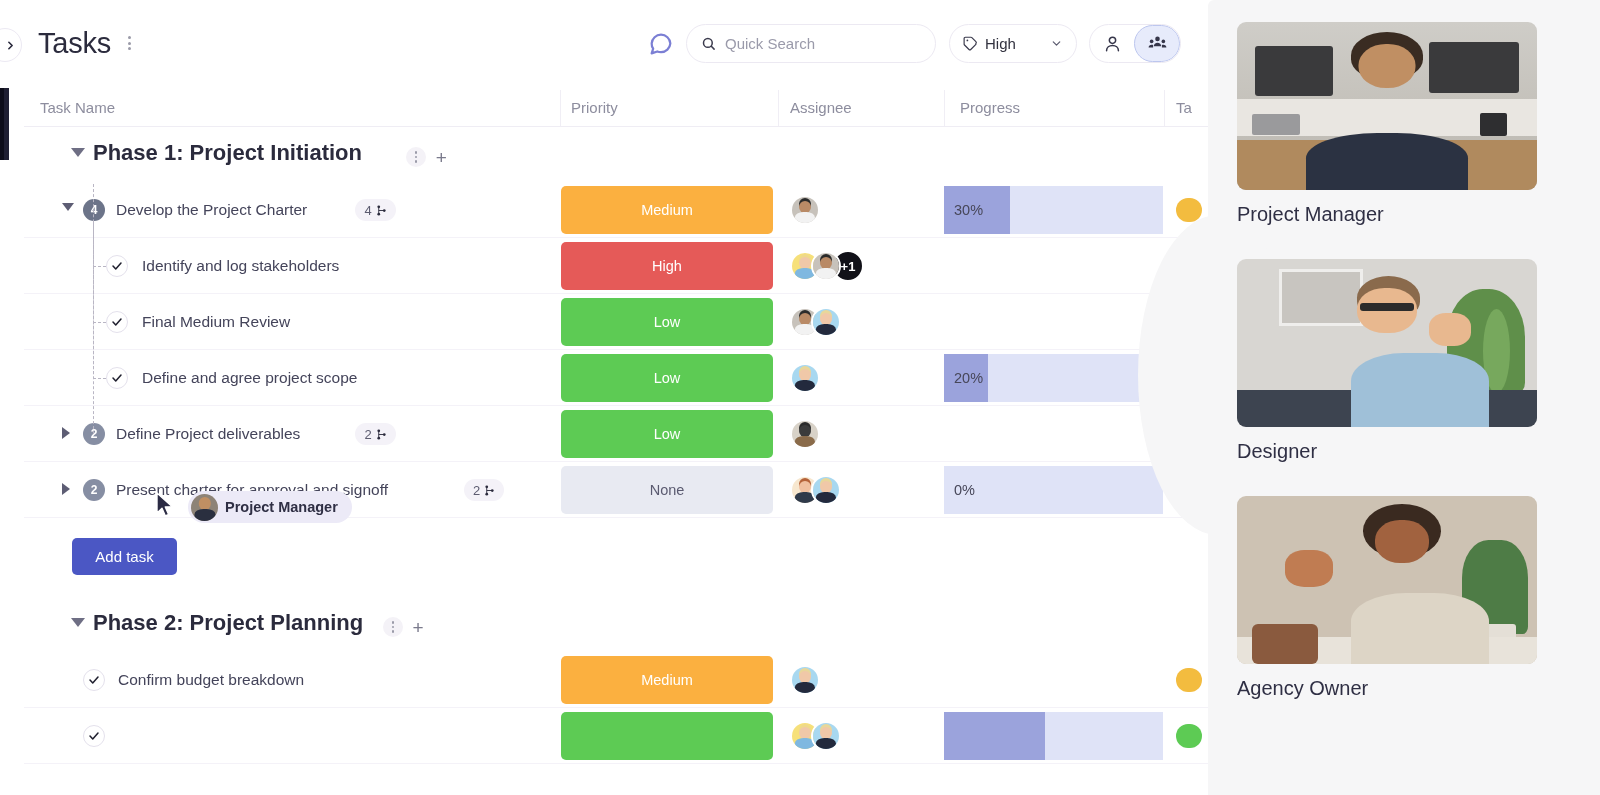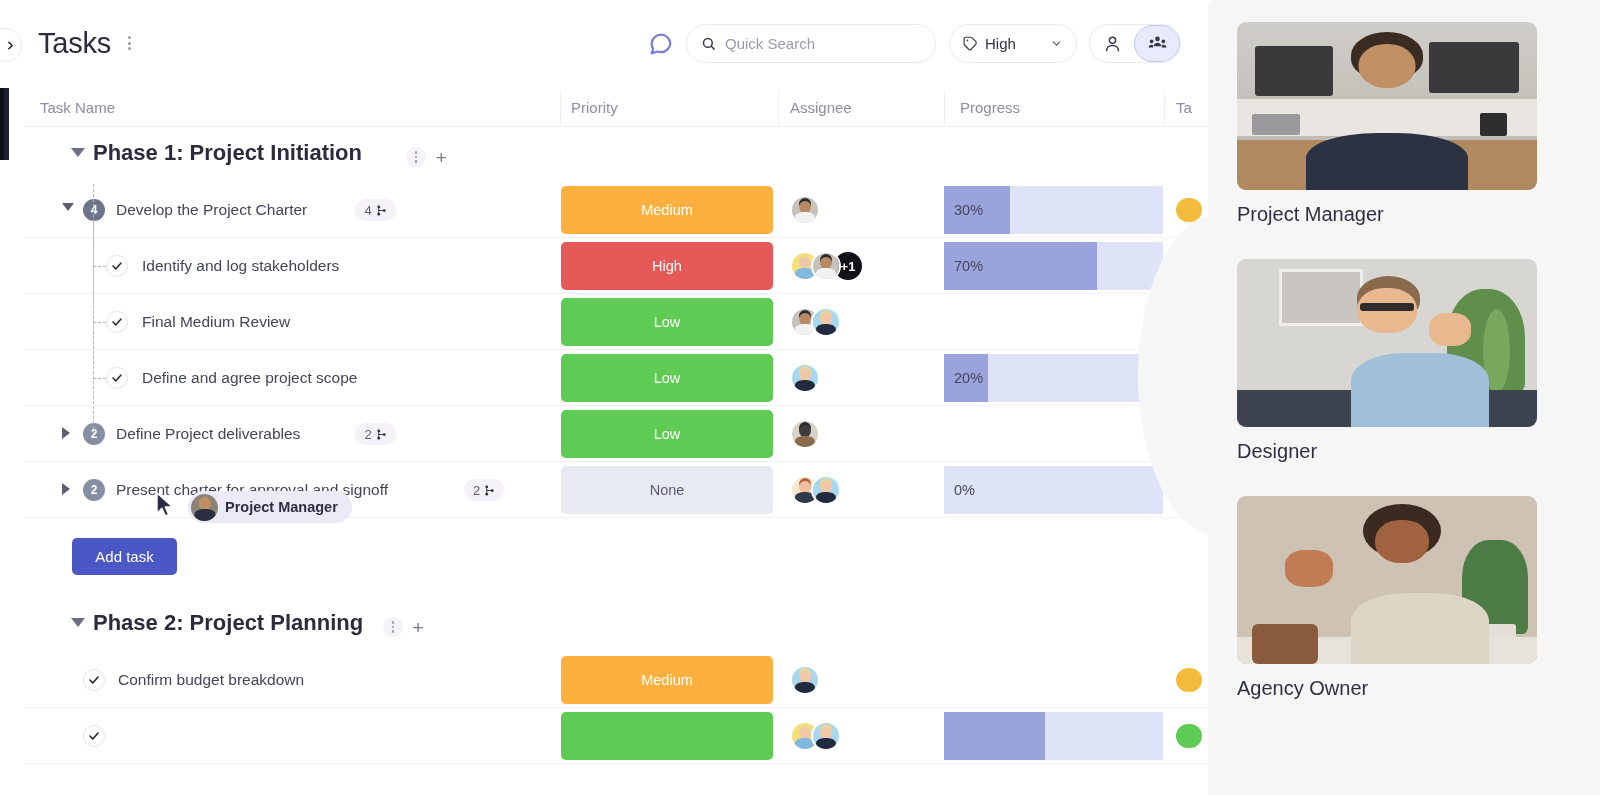--- a/index.html
+++ b/index.html
@@ -381,24 +381,20 @@
             </div>
           </div>
           <div class="av">
             <div class="face">
               <div class="bg" style="background:#c7c2bb"></div>
               <div class="head" style="background:#b98a66;box-shadow:0 -3px 0 0 #2b2b2b"></div>
               <div class="body" style="background:#f2f2f2"></div>
             </div>
           </div>
           <div class="av-more">+1</div>
-        </div>
-        <div class="prog">
-          <div class="prog-fill" style="width:70%"></div>
-          <div class="prog-label">70%</div>
         </div>
         <div class="tagpill" style="background:#4fc04f"></div>
         <div class="row-rule"></div>
       </div>
       <div class="task-row">
         <div class="check-circle" style="left:106px">
           <svg viewBox="0 0 24 24" fill="none" stroke="currentColor" stroke-width="3" stroke-linecap="round" stroke-linejoin="round">
             <polyline points="4 12 9.5 18 20 6"></polyline>
           </svg>
         </div>

